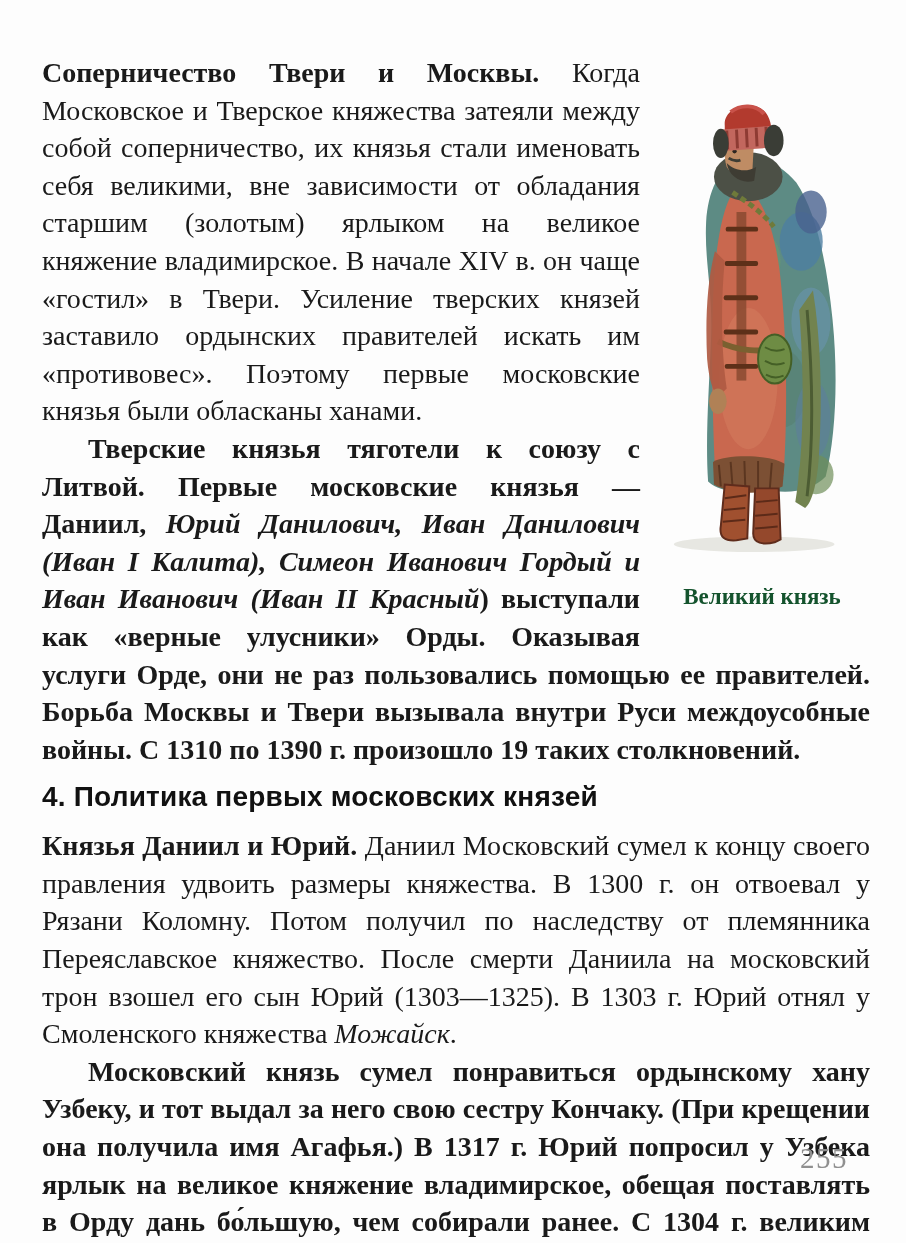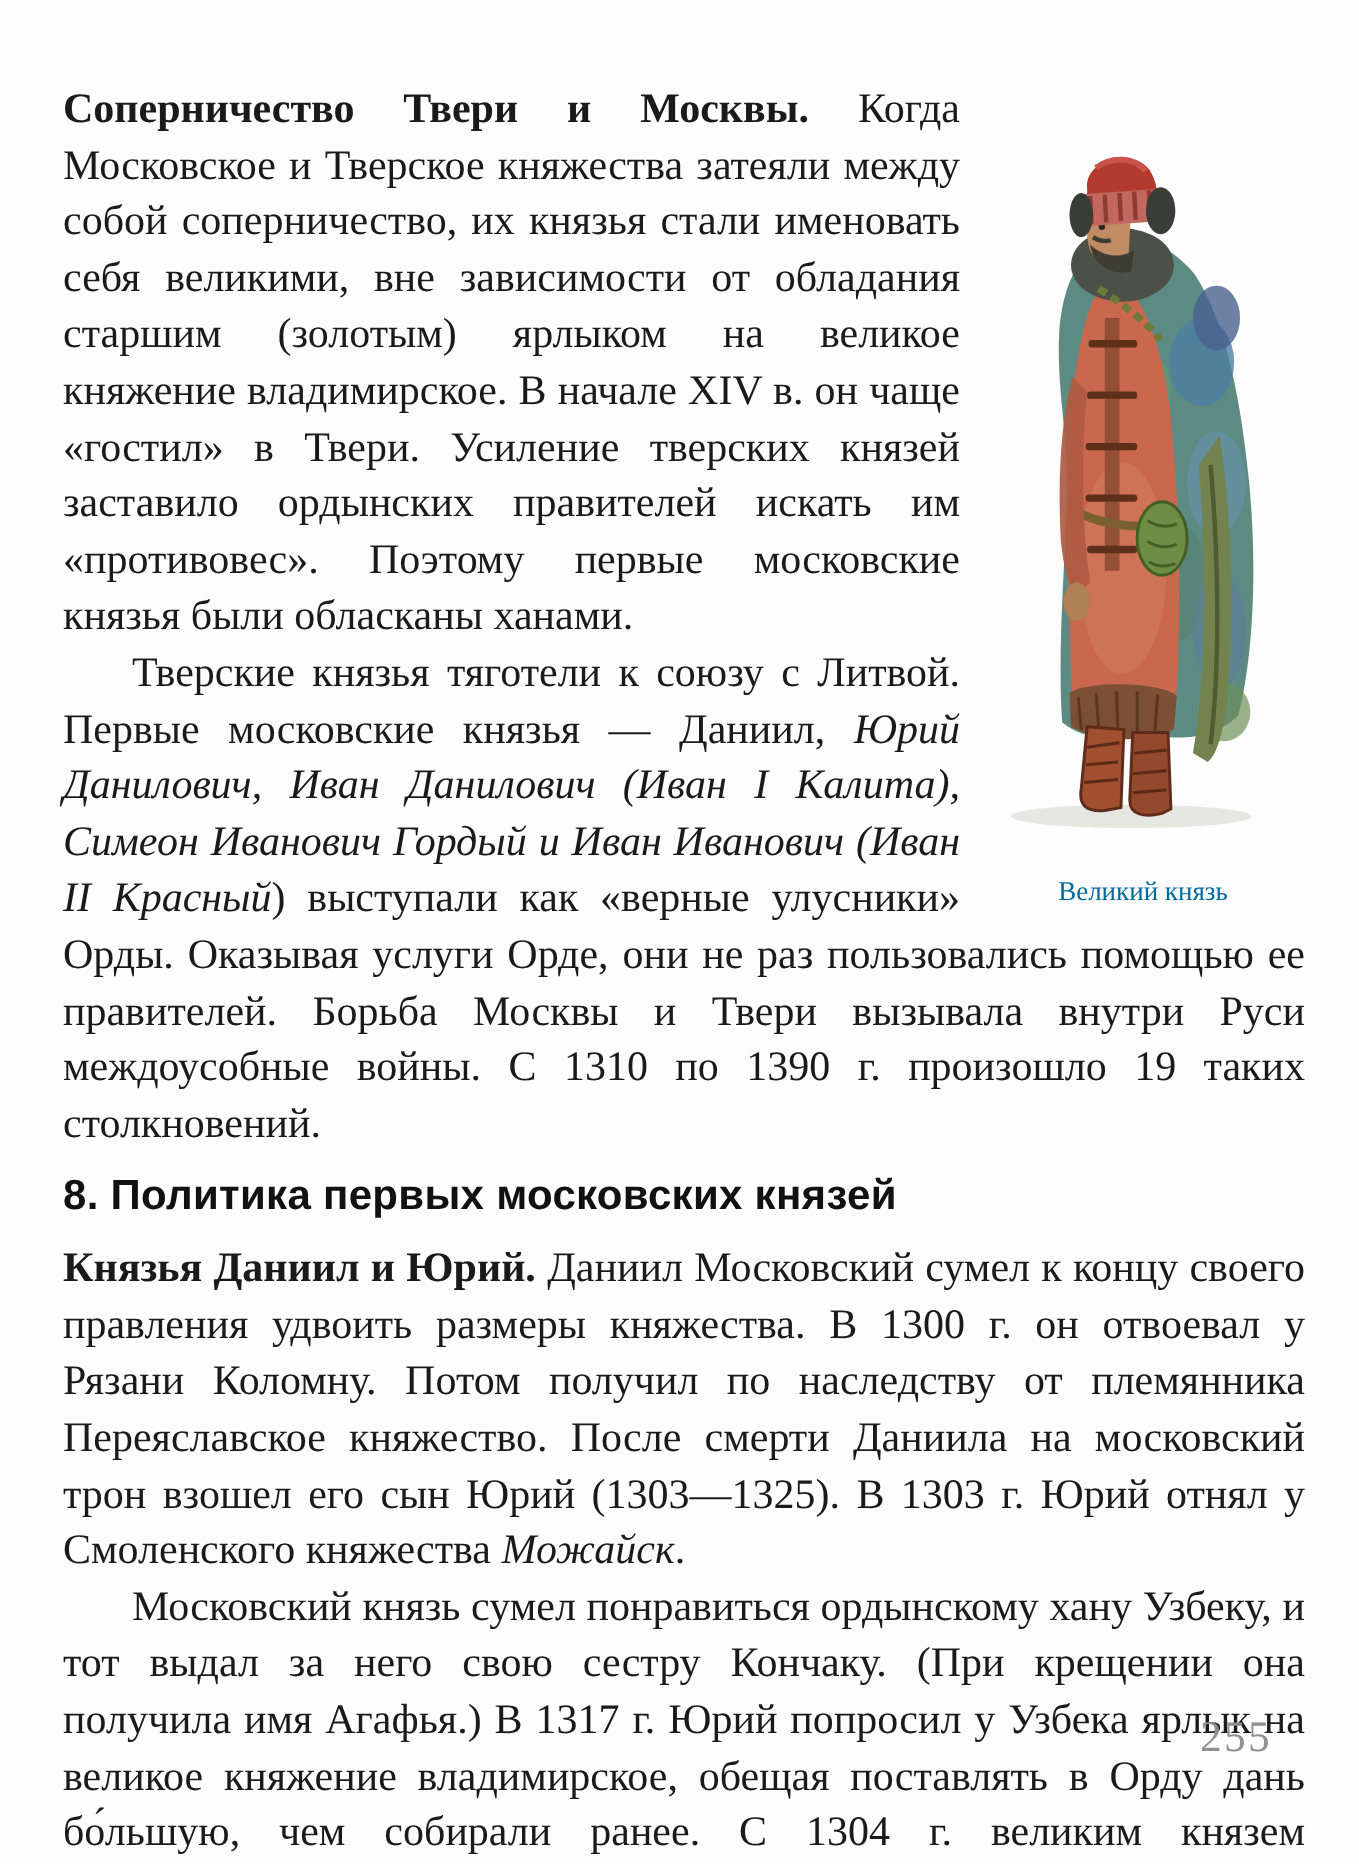--- a/index.html
+++ b/index.html
@@ -14,44 +14,45 @@
   }
   .content {
     padding:54px 36px 0 42px;
   }
   .para {
     font-size:28px;
     line-height:37.6px;
     text-align:justify;
     margin:0;
   }
-  .para.indent { text-indent:46px; }
+  .para.indent { text-indent:46px;font-weight:bold; }
   .lead { font-weight:bold; }
   .ital { font-style:italic; }
   .last-cut { text-align-last:justify; }
   h2.section-heading {
     font-family:"Liberation Sans", sans-serif;
     font-size:28px;
     font-weight:bold;
     color:#111111;
     margin:13px 0 14px 0;
     letter-spacing:0.2px;
   }
   .figure-float {
     float:right;
     width:216px;
     margin:6px 0 8px 14px;
     text-align:center;
   }
   .figure-float svg { display:block; margin:0 auto; }
   .figure-caption {
-    font-size:18px;
-    color:#0369a1;
+    font-size:23px;
+    color:#14532d;
     margin-top:24px;
     font-family:"Liberation Serif", serif;
+    font-weight:bold;
   }
   .page-number {
     position:absolute;
     top:1142px;
     right:58px;
     font-size:29px;
     color:#909090;
     letter-spacing:1.5px;
     font-family:"Liberation Serif", serif;
   }
@@ -144,21 +145,21 @@
           <ellipse cx="112" cy="77" rx="10" ry="16" fill="#3a3d36"></ellipse>
         </g>
       </svg>
       <div class="figure-caption">Великий князь</div>
     </aside>
 
     <p class="para"><span class="lead">Соперничество Твери и Москвы.</span><span> Когда Московское и Тверское княжества затеяли между собой соперничество, их князья стали именовать себя великими, вне зависимости от обладания старшим (золотым) ярлыком на великое княжение владимирское. В начале XIV в. он чаще «гостил» в Твери. Усиление тверских князей заставило ордынских правителей искать им «противовес». Поэтому первые московские князья были обласканы ханами.</span></p>
 
     <p class="para indent"><span>Тверские князья тяготели к союзу с Литвой. Первые московские князья — Даниил, </span><span class="ital">Юрий Данилович, Иван Данилович (Иван I Калита), Симеон Иванович Гордый и Иван Иванович (Иван II Красный</span><span>) выступали как «верные улусники» Орды. Оказывая услуги Орде, они не раз пользовались помощью ее правителей. Борьба Москвы и Твери вызывала внутри Руси междоусобные войны. С 1310 по 1390 г. произошло 19 таких столкновений.</span></p>
 
-    <h2 class="section-heading">8. Политика первых московских князей</h2>
+    <h2 class="section-heading">4. Политика первых московских князей</h2>
 
     <p class="para"><span class="lead">Князья Даниил и Юрий.</span><span> Даниил Московский сумел к концу своего правления удвоить размеры княжества. В 1300 г. он отвоевал у Рязани Коломну. Потом получил по наследству от племянника Переяславское княжество. После смерти Даниила на московский трон взошел его сын Юрий (1303—1325). В 1303 г. Юрий отнял у Смоленского княжества </span><span class="ital">Можайск</span><span>.</span></p>
 
     <p class="para indent last-cut">Московский князь сумел понравиться ордынскому хану Узбеку, и тот выдал за него свою сестру Кончаку. (При крещении она получила имя Агафья.) В 1317 г. Юрий попросил у Узбека ярлык на великое княжение владимирское, обещая поставлять в Орду дань бо́льшую, чем собирали ранее. С 1304 г. великим князем владимирским яв-</p>
 
   </div>
 
   <div class="page-number">255</div>
 </div>
 

